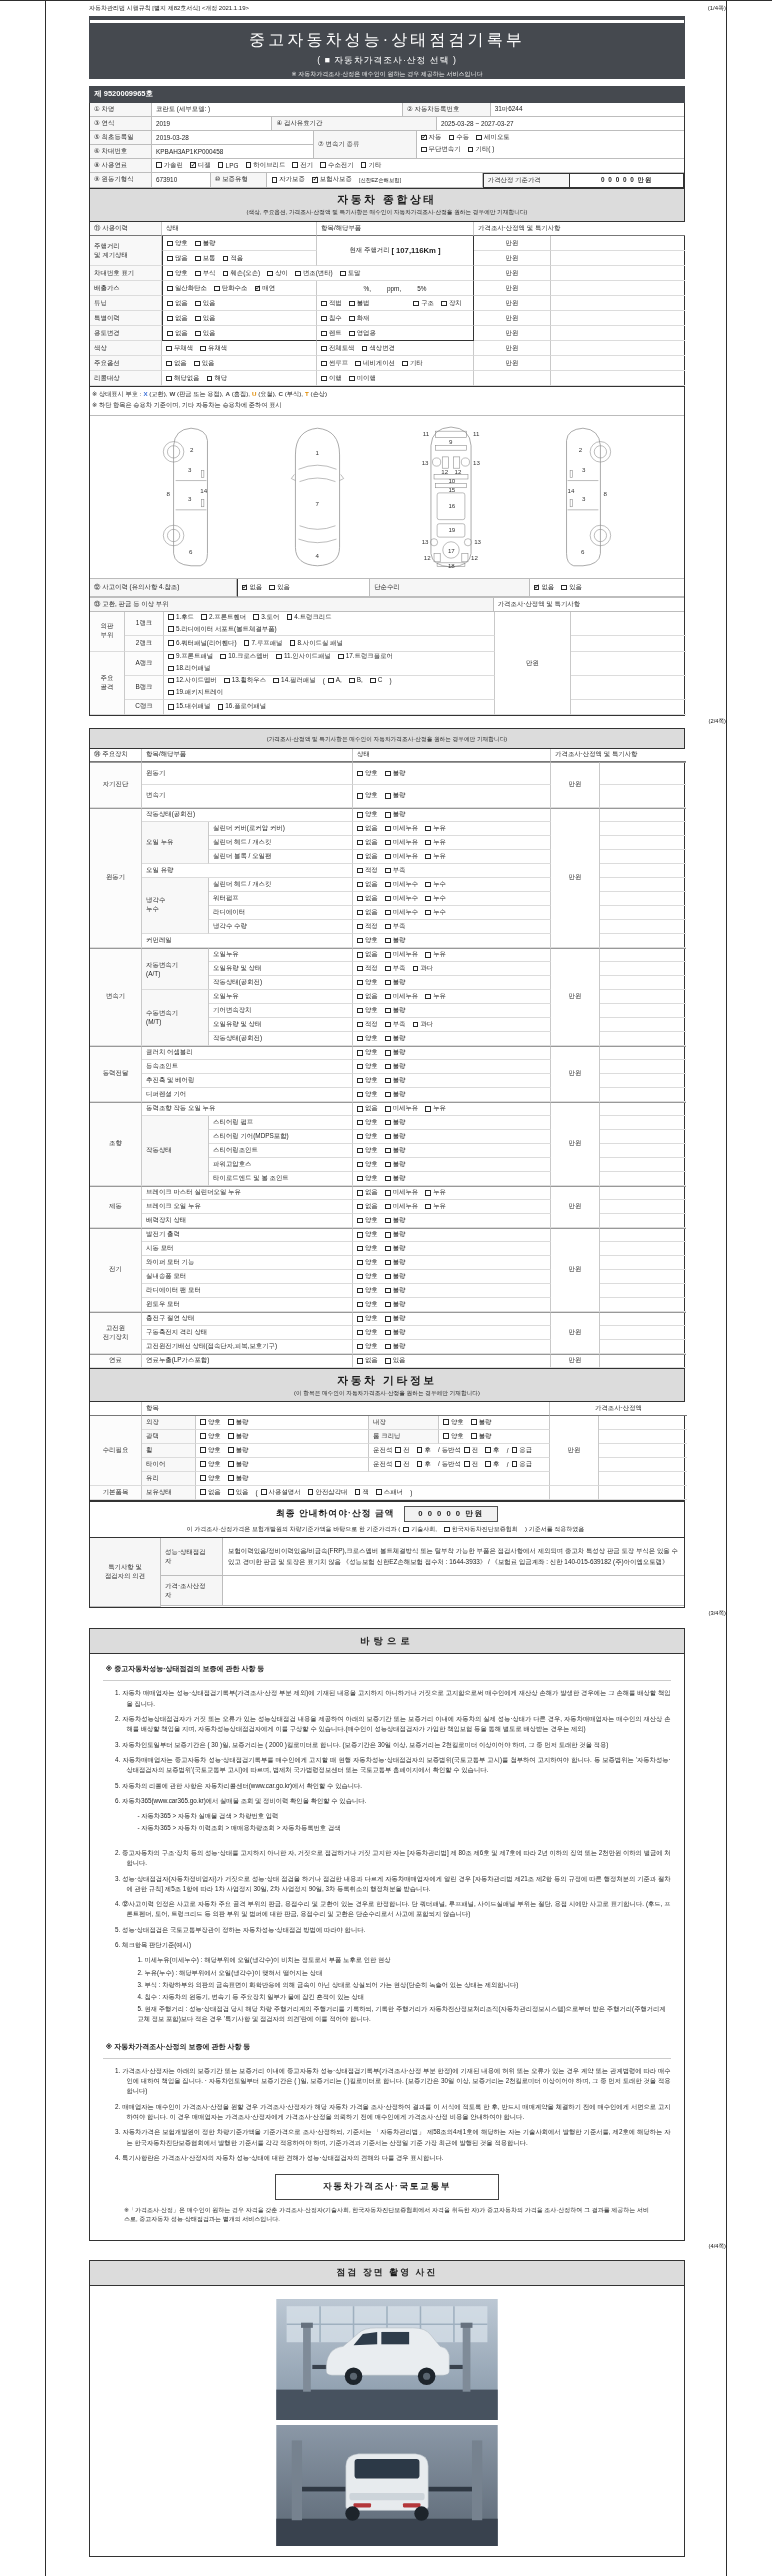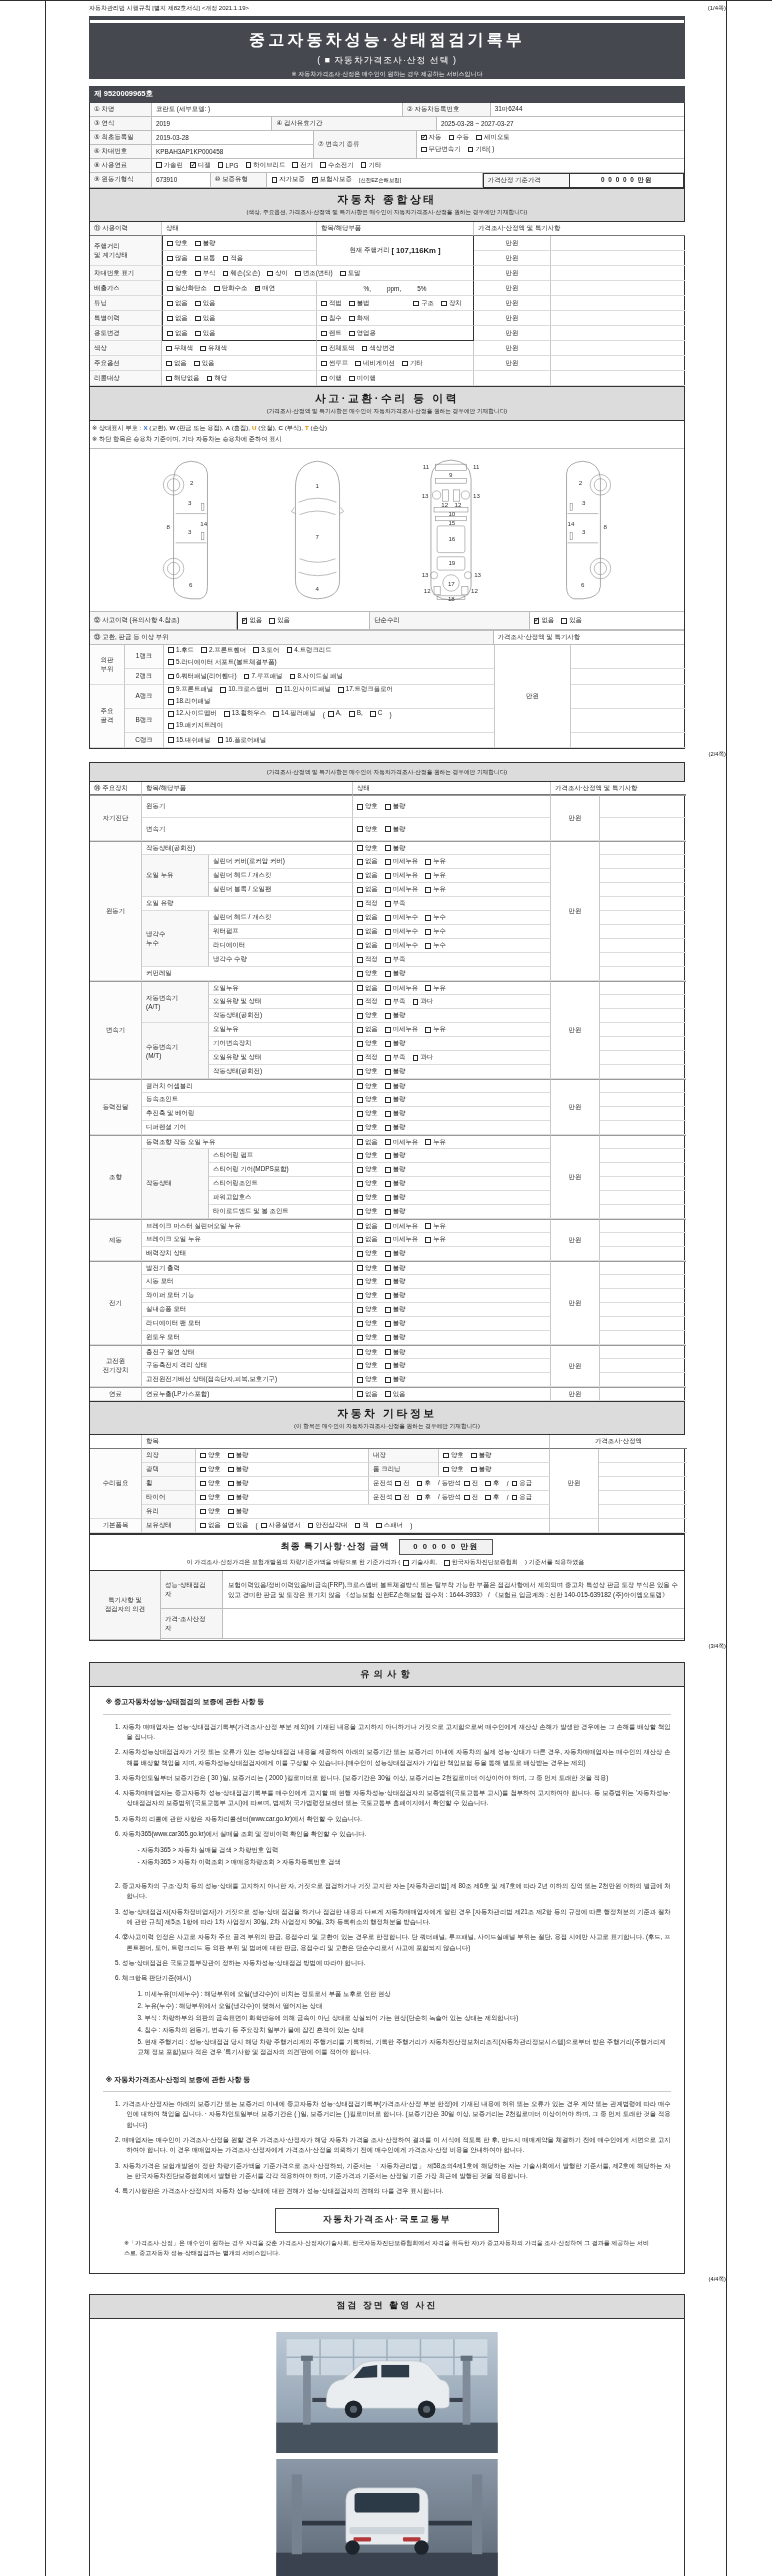--- a/index.html
+++ b/index.html
@@ -6,21 +6,21 @@
   body{font-family:"Liberation Sans","DejaVu Sans",sans-serif;color:#1c1c1c;}
   .sheet{position:relative;width:773px;height:2576px;background:#fff;overflow:hidden;}
   .tline{position:absolute;top:0;left:0;right:0;height:1px;background:#2e2e2e;}
   .vline{position:absolute;top:0;bottom:0;width:1px;background:#2e2e2e;}
   .content{position:absolute;left:89px;width:596px;top:2.1px;}
   .metarow{display:flex;justify-content:space-between;font-size:6px;padding:2.1px 0 3.1px;margin-right:-41px;}
   .pmark{text-align:right;font-size:5.7px;padding:2.1px 0;margin-right:-41px;color:#111;}
   
   .titleblock{background:#45494f;color:#fff;text-align:center;padding-top:4.1px;}
   .stripe{height:2.6px;background:#fff;margin:0 1px 7.2px 1px;}
-  .doctitle{font-size:16px;font-weight:bold;letter-spacing:3.1px;margin:2.1px 0 4.1px;}
+  .doctitle{font-size:16px;font-weight:normal;letter-spacing:3.1px;margin:2.1px 0 4.1px;}
   .docselect{font-size:8.8px;letter-spacing:1px;margin-bottom:3.1px;}
   .docnote{font-size:6px;margin-bottom:6.2px;color:#eee;}
   .docno{background:#45494f;color:#fff;text-align:left;font-size:7.5px;font-weight:bold;padding:3.1px 5.2px 4.1px;}
   
   .sechead{background:#dcdcdc;border:0.8px solid #333;text-align:center;padding:4.6px 0 3.6px;}
   .sechead .t{font-size:10.8px;font-weight:bold;letter-spacing:2.6px;}
   .sechead .n{font-size:5.7px;margin-top:2.1px;}
   
   .tbl{border:0.8px solid #333;border-top:none;background:#fff;}
   .frow{display:flex;}
@@ -449,24 +449,20 @@
           </span>
           <span class="opt">
             <span class="cb"></span>
             <span>미이행</span>
           </span>
         </div>
       <div class="gc gp" style="grid-area:11/4/12/5"></div>
       <div class="gc last" style="grid-area:11/5/12/6"></div>
     </div>
 
-    <div class="sechead" style="border-top:none">
-      <div class="t">사고·교환·수리 등 이력</div>
-      <div class="n">(가격조사·산정액 및 특기사항은 매수인이 자동차가격조사·산정을 원하는 경우에만 기재합니다)</div>
-    </div>
     <div class="tbl">
       <div class="legend">
         <span>※ 상태표시 부호 :</span><span><span class="lk" style="color: rgb(58, 111, 216);">X</span><span> (교환),</span><span class="lk" style="color: rgb(68, 68, 68);">W</span><span> (판금 또는 용접),</span><span class="lk" style="color: rgb(68, 68, 68);">A</span><span> (흠집),</span><span class="lk" style="color: rgb(224, 138, 0);">U</span><span> (요철),</span><span class="lk" style="color: rgb(68, 68, 68);">C</span><span> (부식),</span><span class="lk" style="color: rgb(224, 138, 0);">T</span><span> (손상)</span></span>
       </div>
       <div class="legend2">※ 하단 항목은 승용차 기준이며, 기타 자동차는 승용차에 준하여 표시</div>
 
       <div class="diagwrap">
         <svg width="77" height="144" viewBox="0 0 150 280">
           <path class="dg" d="M78,6 Q46,8 44,40 L44,250 Q46,272 78,274 L96,274 Q110,270 110,250 L110,30 Q108,8 78,6 Z"></path>
           <circle class="dgf" cx="44" cy="52" r="20"></circle>
@@ -1460,21 +1456,21 @@
             <span>스패너</span>
           </span>
           <span class="optx">)</span>
         </div>
       <div class="gc gp" style="grid-area:7/6/8/7"></div>
       <div class="gc last" style="grid-area:7/7/8/8"></div>
     </div>
 
     <div class="finalband">
       <div class="finalrow">
-        <span class="t">최종 특기사항·산정 금액</span>
+        <span class="t">최종 안내하여야·산정 금액</span>
         <span class="v">0 0 0 0 0 만원</span>
       </div>
       <div class="finalbasis">
           <span class="optx">이 가격조사·산정가격은 보험개발원의 차량기준가액을 바탕으로 한 기준가격과 (</span>
           <span class="opt">
             <span class="cb"></span>
             <span>기술사회,</span>
           </span>
           <span class="opt">
             <span class="cb"></span>
@@ -1496,21 +1492,21 @@
         <div class="frow">
           <div class="cell lab pre" style="width:62px;min-height:30px">가격·조사산정
 자</div>
           <div class="cell last" style="width:462px;min-height:30px"></div>
         </div>
       </div>
     </div>
     <div class="pmark">(3/4쪽)</div>
 
     <div class="noticebox">
-      <div class="noticetitle">유의사항</div>
+      <div class="noticetitle">바탕으로</div>
       <div class="nbody">
         <div class="nhead">※ 중고자동차성능·상태점검의 보증에 관한 사항 등</div>
         <div class="ni">1.  자동차 매매업자는 성능·상태점검기록부(가격조사·산정 부분 제외)에 기재된 내용을 고지하지 아니하거나 거짓으로 고지함으로써 매수인에게 재산상 손해가 발생한 경우에는 그 손해를 배상할 책임을 집니다.</div>
         <div class="ni">2.  자동차성능상태점검자가 거짓 또는 오류가 있는 성능상태점검 내용을 제공하여 아래의 보증기간 또는 보증거리 이내에 자동차의 실제 성능·상태가 다른 경우, 자동차매매업자는 매수인의 재산상 손해를 배상할 책임을 지며, 자동차성능상태점검자에게 이를 구상할 수 있습니다.(매수인이 성능상태점검자가 가입한 책임보험 등을 통해 별도로 배상받는 경우는 제외)</div>
         <div class="ni">3.  자동차인도일부터 보증기간은 ( 30 )일, 보증거리는 ( 2000 )킬로미터로 합니다. (보증기간은 30일 이상, 보증거리는 2천킬로미터 이상이어야 하며, 그 중 먼저 도래한 것을 적용)</div>
         <div class="ni">4.  자동차매매업자는 중고자동차 성능·상태점검기록부를 매수인에게 고지할 때 현행 자동차성능·상태점검자의 보증범위(국토교통부 고시)를 첨부하여 고지하여야 합니다. 동 보증범위는 '자동차성능·상태점검자의 보증범위'(국토교통부 고시)에 따르며, 법제처 국가법령정보센터 또는 국토교통부 홈페이지에서 확인할 수 있습니다.</div>
         <div class="ni">5.  자동차의 리콜에 관한 사항은 자동차리콜센터(www.car.go.kr)에서 확인할 수 있습니다.</div>
         <div class="ni">6.  자동차365(www.car365.go.kr)에서 실매물 조회 및 정비이력 확인을 확인할 수 있습니다.</div>
         <div class="nsub">- 자동차365 &gt; 자동차 실매물 검색 &gt; 차량번호 입력</div>
         <div class="nsub">- 자동차365 &gt; 자동차 이력조회 &gt; 매매용차량조회 &gt; 자동차등록번호 검색</div>

